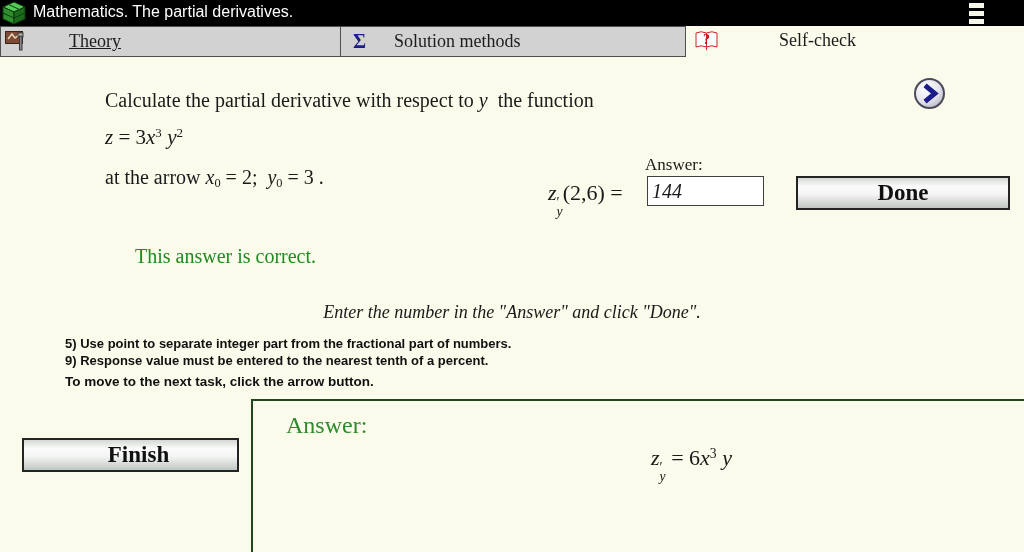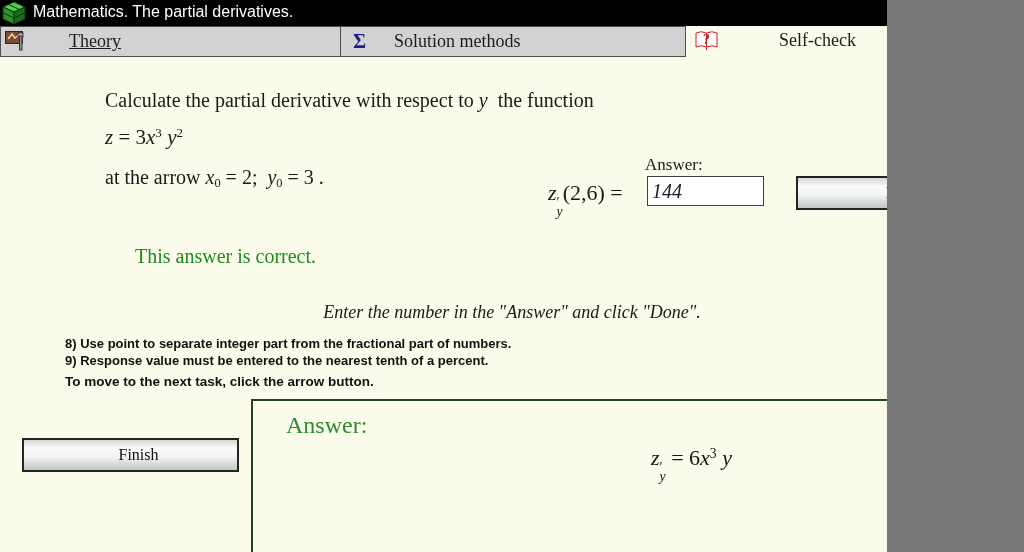--- a/index.html
+++ b/index.html
@@ -1,17 +1,17 @@
 <!DOCTYPE html>
 <html><head>
 <meta charset="utf-8">
 <style>
   html,body{margin:0;padding:0;background:#777;}
   .screen{
-    position:relative;width:887px;height:552px;overflow:hidden;
+    position:relative;width:1024px;height:552px;overflow:hidden;
     background:#fbfbec;font-family:"Liberation Serif","DejaVu Serif",serif;
     -webkit-font-smoothing:antialiased;
   }
   .pre{white-space:pre;}
   .it{font-style:italic;}
   sup{font-size:0.62em;vertical-align:0.55em;line-height:0;}
   sub{font-size:0.62em;vertical-align:-0.25em;line-height:0;}
   
   .titlebar{position:absolute;left:0;top:0;width:1024px;height:26px;background:#000;}
   .app-icon{position:absolute;left:2px;top:1px;width:24px;height:24px;}
@@ -56,22 +56,22 @@
   .answer-input{
     position:absolute;left:647px;top:176px;width:107px;height:28px;
     border:1px solid #404040;background:#fff;
     font-family:"Liberation Serif","DejaVu Serif",serif;
     font-style:italic;font-size:20px;padding:0 4px;color:#1a1a1a;
   }
   .btn{
     position:absolute;box-sizing:border-box;border:2px solid #232323;
     background:linear-gradient(180deg,#d4d8d4 0%,#fafbfa 28%,#f3f4f3 55%,#c0c7c1 100%);
     font-family:"Liberation Serif","DejaVu Serif",serif;
-    font-size:16px;color:#101010;text-align:center;cursor:pointer;
-    display:flex;align-items:center;justify-content:center;
+    font-size:23px;color:#101010;text-align:center;cursor:pointer;
+    display:flex;align-items:center;justify-content:center;font-weight:bold;
   }
   .btn-done{left:796px;top:176px;width:214px;height:34px;}
   .btn-finish{left:22px;top:438px;width:217px;height:34px;padding-left:16px;}
   
   .arrow-btn{
     position:absolute;left:914px;top:78px;width:31px;height:31px;border-radius:50%;
     background:radial-gradient(circle at 35% 30%,#ffffff 0%,#e2e2ea 55%,#9c9cac 100%);
     border:2px solid #4a4a5a;box-sizing:border-box;cursor:pointer;
     display:flex;align-items:center;justify-content:center;
   }
@@ -179,21 +179,21 @@
   <input class="answer-input" type="text" value="144" style="">
 
   <div class="btn btn-done">
     <span>Done</span>
   </div>
 
   <div class="feedback">This answer is correct.</div>
 
   <div class="instruction">Enter the number in the "Answer" and click "Done".</div>
 
-  <div class="note note1">8) Use point to separate integer part from the fractional part of numbers.</div>
+  <div class="note note1">5) Use point to separate integer part from the fractional part of numbers.</div>
   <div class="note note2">9) Response value must be entered to the nearest tenth of a percent.</div>
   <div class="note note3">To move to the next task, click the arrow button.</div>
 
   <div class="btn btn-finish">
     <span>Finish</span>
   </div>
 
   <div class="answer-panel">
     <div class="panel-label">Answer:</div>
     <div class="panel-formula">

